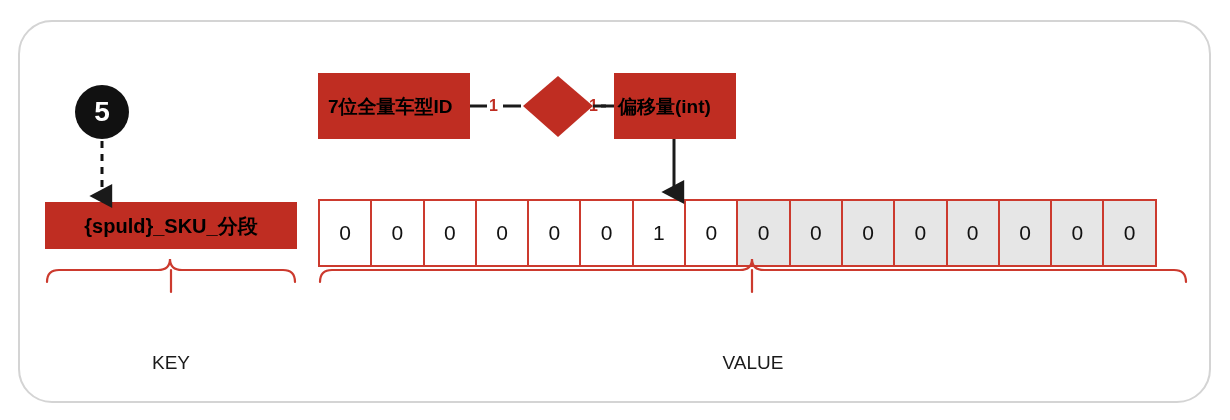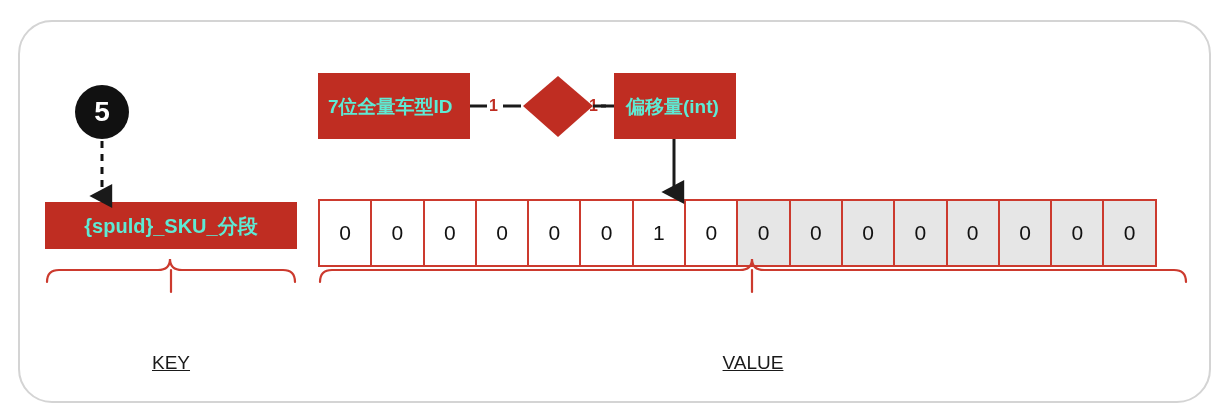--- a/index.html
+++ b/index.html
@@ -26,41 +26,41 @@
     height: 383px;
     border: 2px solid #d4d4d4;
     border-radius: 34px;
     box-sizing: border-box;
     background: transparent;
   }
   
   .red-box {
     position: absolute;
     background: #bf2d22;
-    color: #5eead4;
+    color: #000000;
     font-weight: bold;
     display: flex;
     align-items: center;
     box-sizing: border-box;
     line-height: 1;
   }
   #entity-model-id {
     left: 318px;
     top: 73px;
     width: 152px;
     height: 66px;
     padding-left: 10px;
     font-size: 19px;
   }
   #entity-offset {
     left: 614px;
     top: 73px;
     width: 122px;
     height: 66px;
-    padding-left: 12px;
+    padding-left: 4px;
     font-size: 19px;
   }
   #key-box {
     left: 45px;
     top: 202px;
     width: 252px;
     height: 47px;
     justify-content: center;
     font-size: 20px;
   }
@@ -123,21 +123,20 @@
     font-family: "Liberation Sans", sans-serif;
   }
   .bit-cell.shaded { background: #e6e6e6; }
   
   .section-label {
     position: absolute;
     color: #1a1a1a;
     font-size: 19px;
     text-align: center;
     line-height: 1;
-    text-decoration: underline;
   }
   #label-key   { left: 45px;  top: 353px; width: 252px; }
   #label-value { left: 318px; top: 353px; width: 870px; }
 </style>
 </head>
 <body>
 
 <div id="canvas">
 
   <div id="outer-frame"></div>

